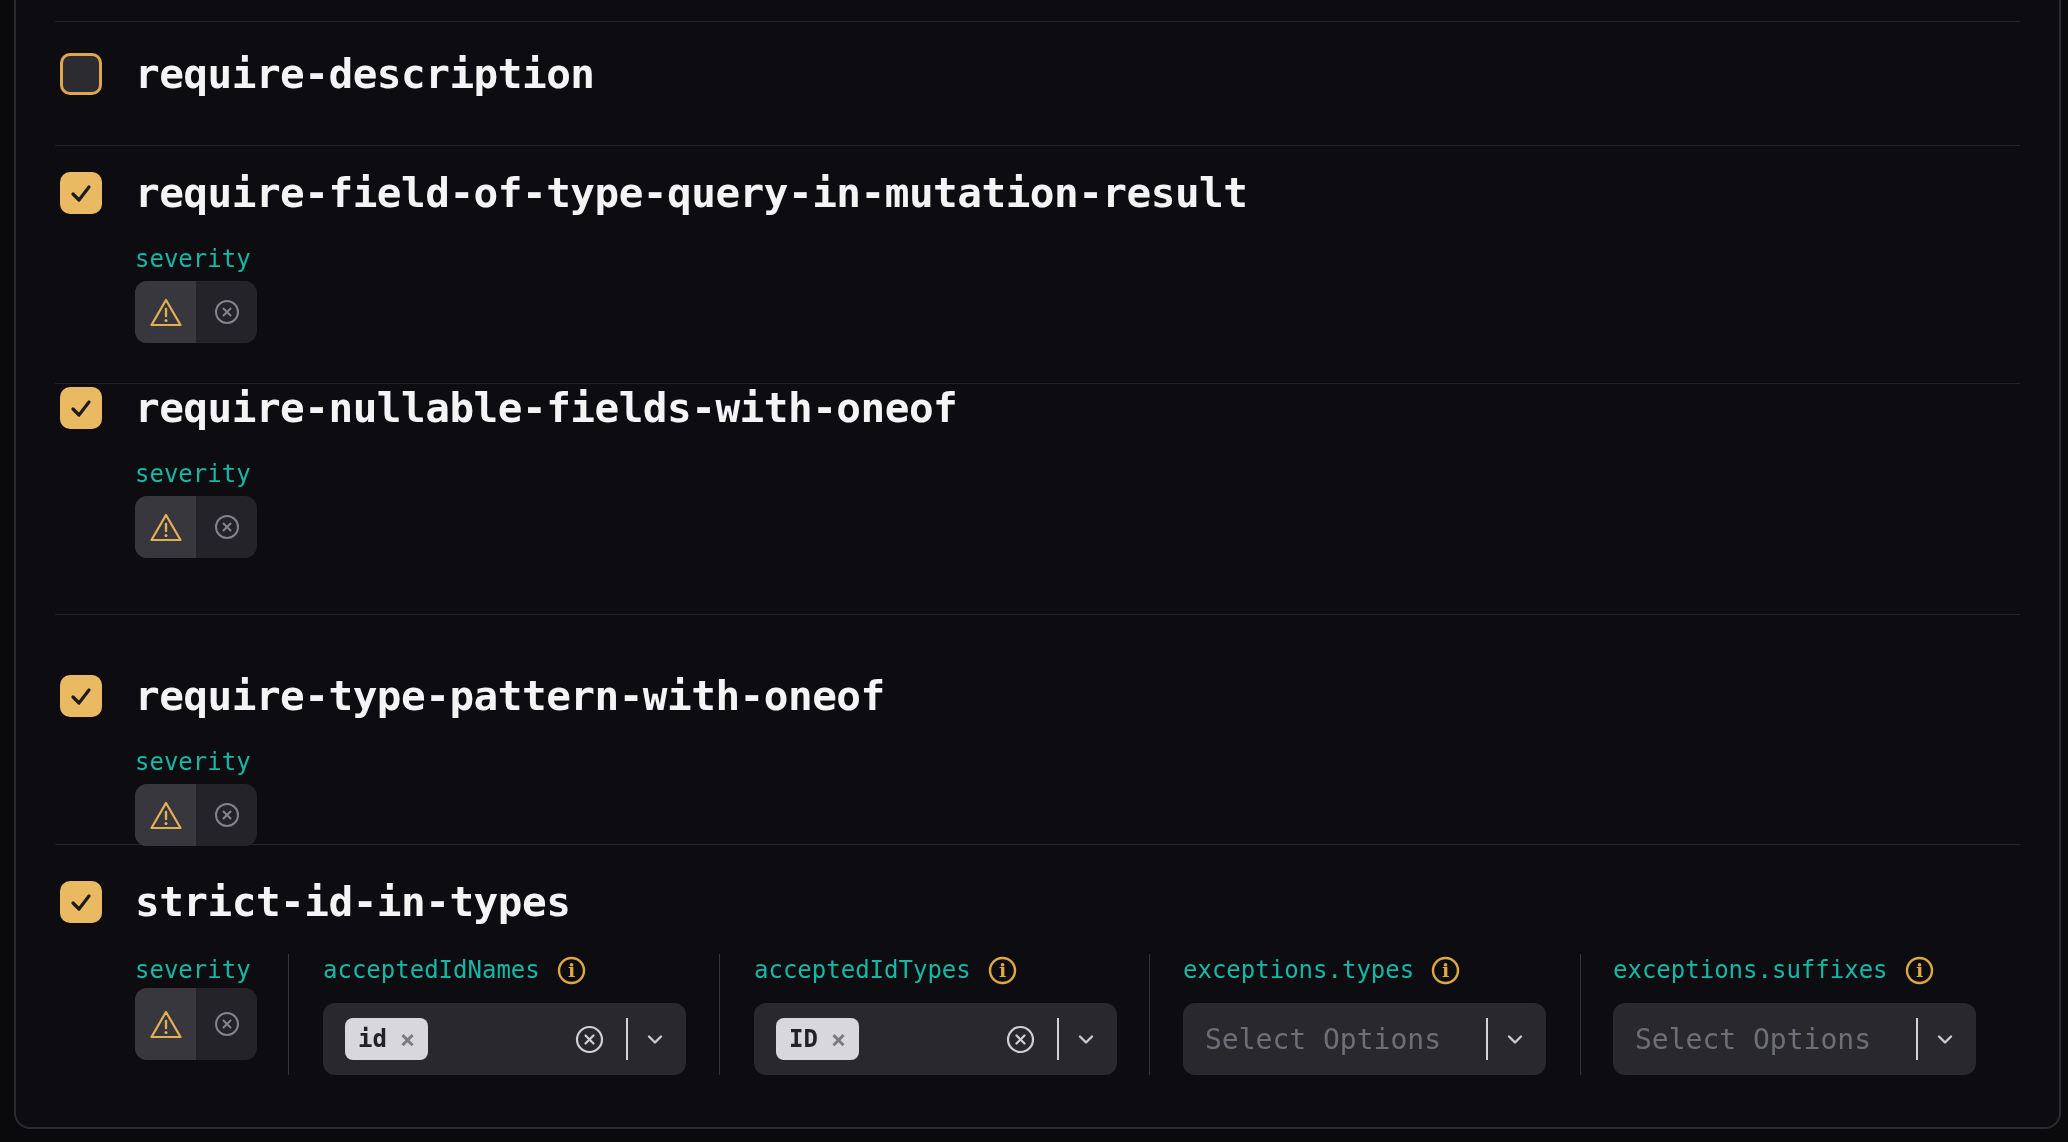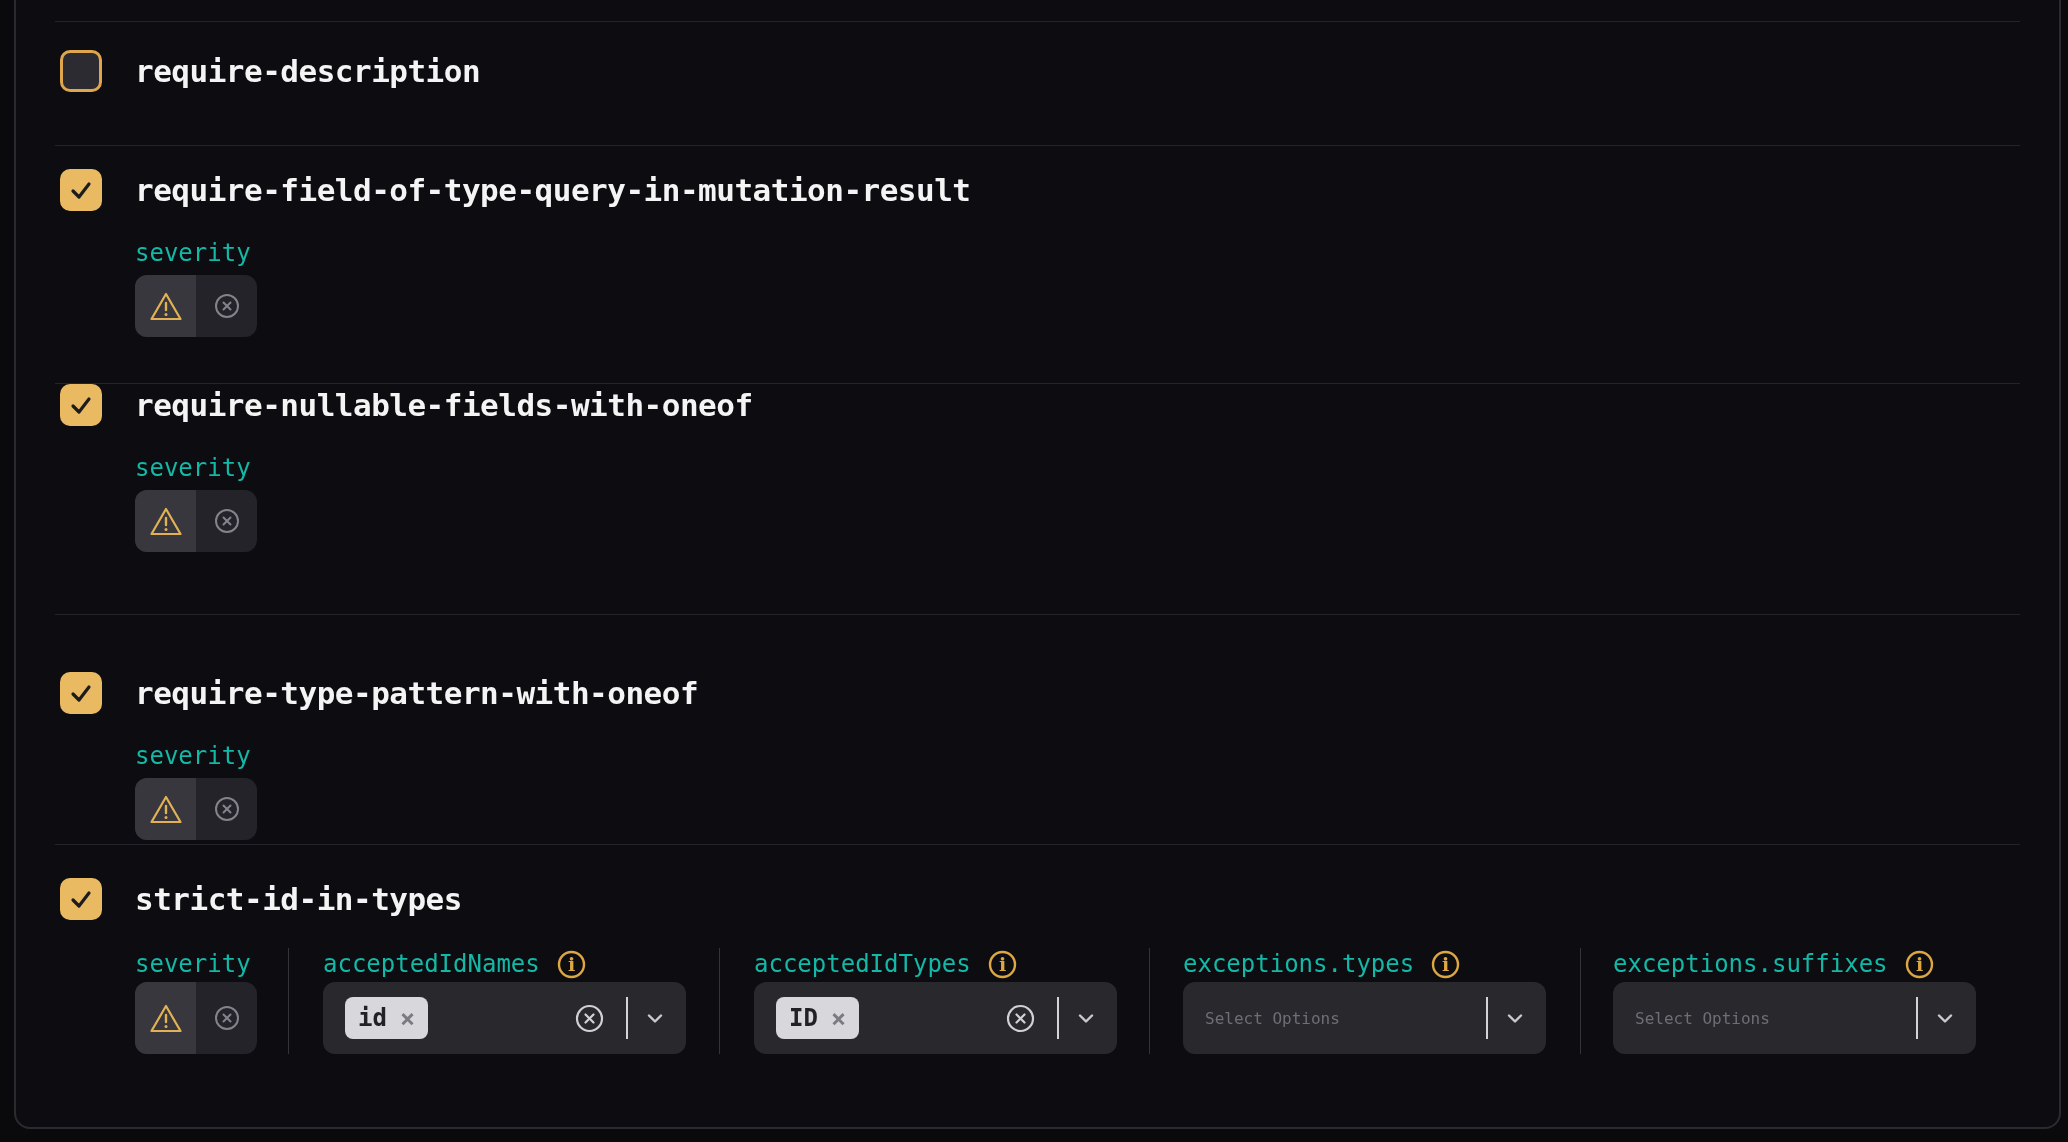--- a/index.html
+++ b/index.html
@@ -23,21 +23,21 @@
   .r4{height:230px;padding-top:57px}
   .r5{height:322px;padding-top:33px}
   .rule-header{display:flex;align-items:center;gap:33px;padding-left:5px}
   .cb{
     width:42px;height:42px;border-radius:10px;box-sizing:border-box;
     flex:0 0 auto;display:flex;align-items:center;justify-content:center;cursor:pointer;
   }
   .cb.unchecked{border:3px solid #dfa64d;background:#2b2b31}
   .cb.checked{background:#eaba63}
   .rule-title{
-    font-size:31px;font-weight:700;color:#f4f4f5;letter-spacing:-0.5px;white-space:nowrap;
+    font-size:41px;font-weight:700;color:#f4f4f5;letter-spacing:-0.5px;white-space:nowrap;
   }
   .cfg{margin-left:80px}
   .field-label{
     margin-top:26px;height:32px;display:flex;align-items:center;gap:16px;
     font-size:24px;color:#14b8a6;white-space:nowrap;
   }
   .seg{
     display:flex;width:122px;height:62px;border-radius:12px;overflow:hidden;
     background:#232329;margin-top:6px;
   }
@@ -47,33 +47,33 @@
   .cfg5{display:flex;margin-left:80px;margin-top:28px;align-items:stretch}
   .col{box-sizing:border-box;border-right:1px solid #33333a}
   .col .field-label{margin-top:0}
   .col-severity{width:154px}
   .col-b{width:431px;padding-left:34px}
   .col-c{width:430px;padding-left:34px}
   .col-d{width:431px;padding-left:33px}
   .col-e{flex:1;padding-left:32px;border-right:none}
   .cfg5 .seg{height:72px;margin-top:2px}
   .ms{
-    width:363px;height:72px;box-sizing:border-box;margin-top:2px;
+    width:363px;height:72px;box-sizing:border-box;margin-top:17px;
     background:#28282d;border-radius:12px;
     display:flex;align-items:center;padding:0 18px 0 22px;cursor:pointer;
   }
   .tag{
     display:inline-flex;align-items:center;gap:13px;height:42px;padding:0 13px;
     background:#d8d8dc;border-radius:8px;
   }
   .tag-text{font-size:24px;font-weight:700;color:#222226}
   .tag-x{font-size:25px;font-weight:700;color:#7b7b83;cursor:pointer;line-height:1}
   .grow{flex:1}
   .sep{width:2px;height:42px;background:#d4d4d8;margin:0 14px 0 20px;flex:0 0 auto}
-  .placeholder{font-size:16px;color:#6e6e77;white-space:nowrap}
+  .placeholder{font-size:28px;color:#6e6e77;white-space:nowrap}
   svg{display:block}
 </style>
 </head>
 <body>
 
 <div class="card">
 
   <section class="rule r1">
     <div class="rule-header">
       <span class="cb unchecked"></span>

